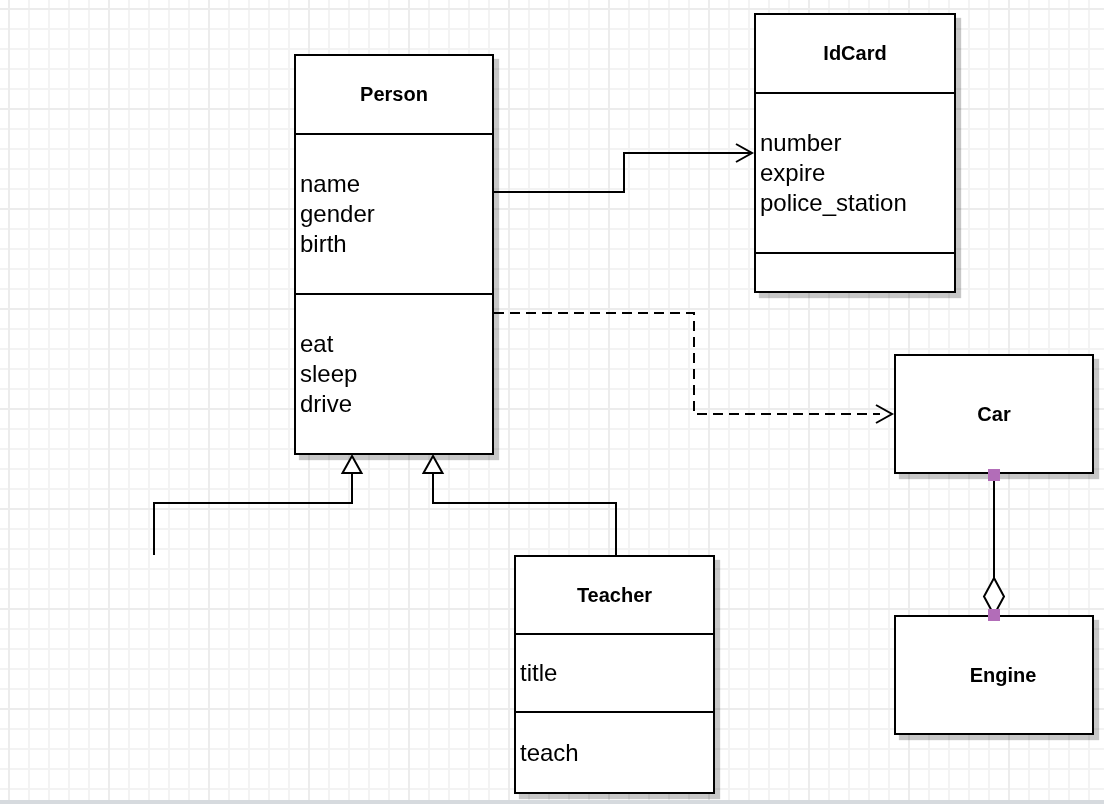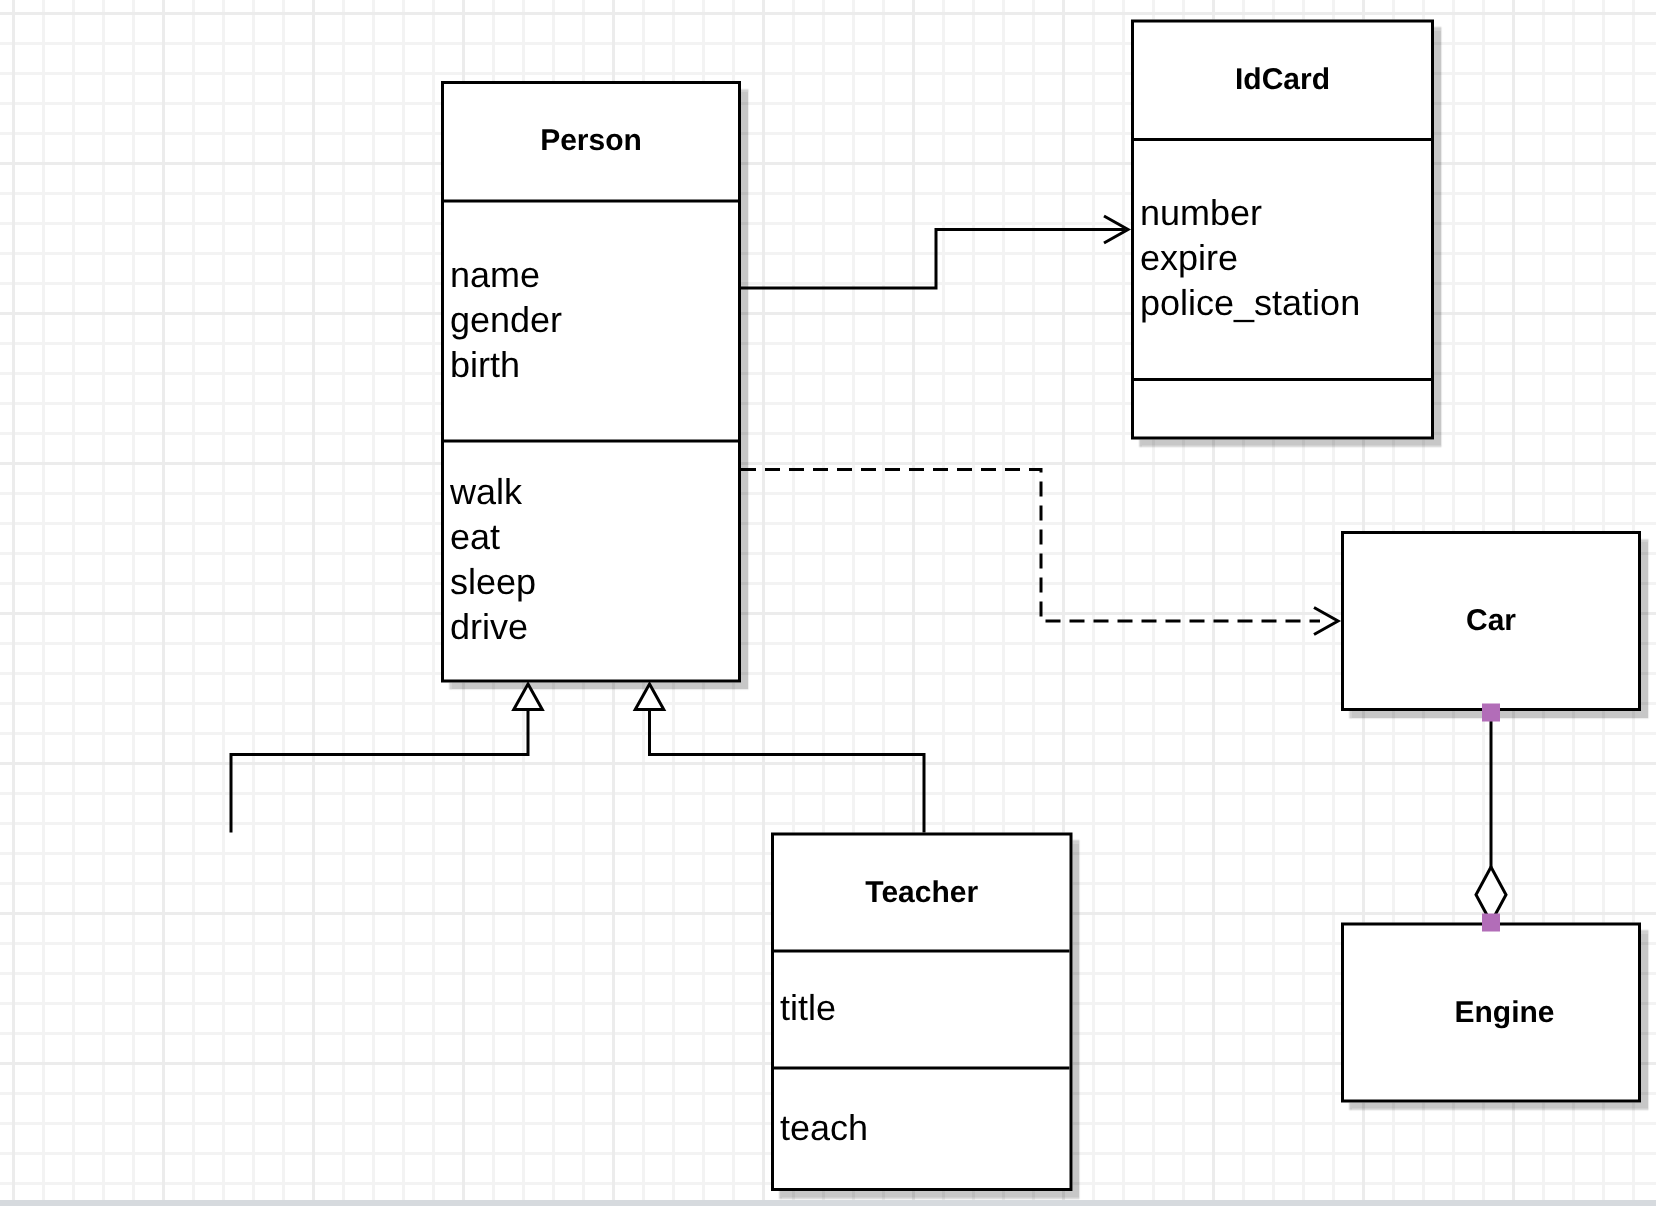--- a/index.html
+++ b/index.html
@@ -39,21 +39,20 @@
 <div class="canvas">
 
   <div class="uml-class" style="left:294px;top:54px;width:200px;height:401px;">
     <div class="uml-title" style="height:77px;">Person</div>
     <div class="uml-sec" style="height:160px;">
       <div class="member">name</div>
       <div class="member">gender</div>
       <div class="member">birth</div>
     </div>
     <div class="uml-sec grow">
-      <div class="member">walk</div>
       <div class="member">eat</div>
       <div class="member">sleep</div>
       <div class="member">drive</div>
     </div>
   </div>
 
   <div class="uml-class" style="left:754px;top:13px;width:202px;height:280px;">
     <div class="uml-title" style="height:77px;">IdCard</div>
     <div class="uml-sec" style="height:160px;">
       <div class="member">number</div>

